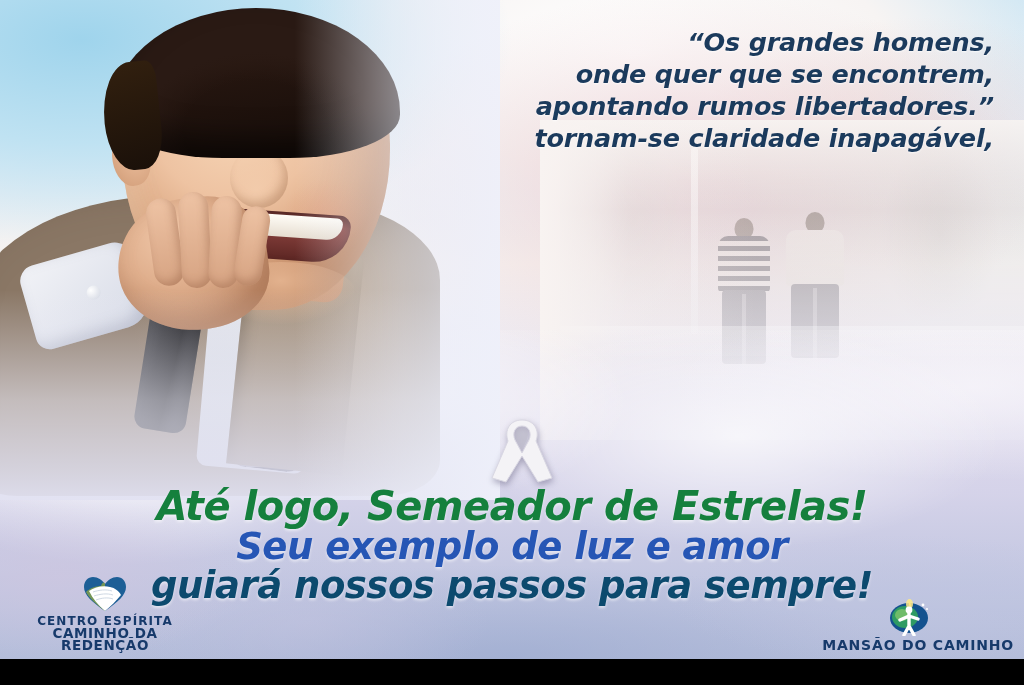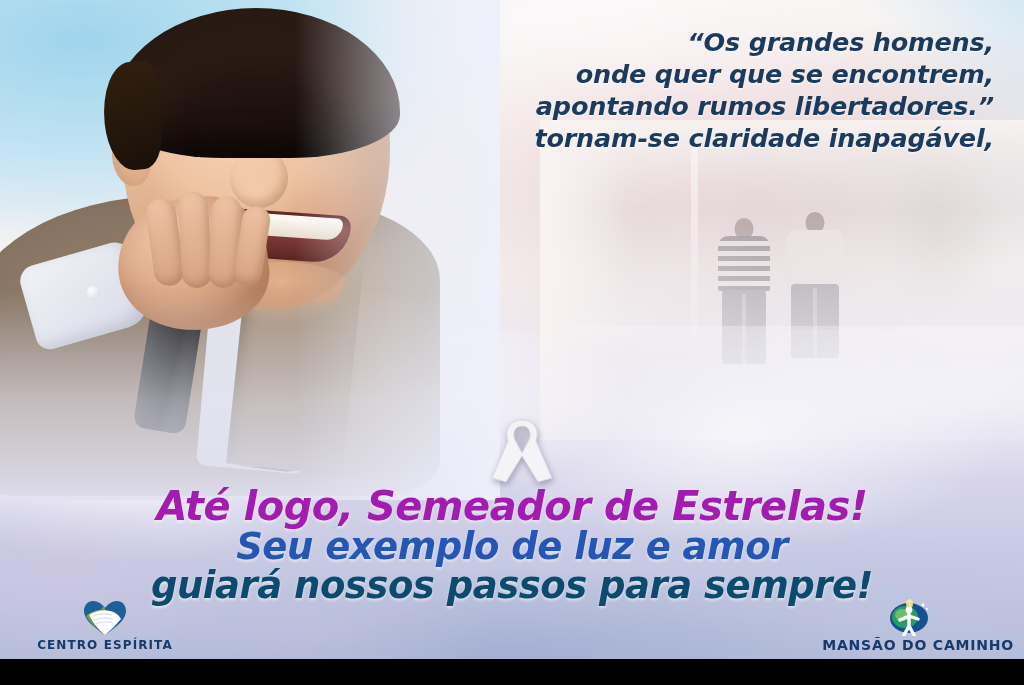--- a/index.html
+++ b/index.html
@@ -252,21 +252,21 @@
   .ribbon{position:absolute;left:484px;top:412px;width:76px;height:74px;}
   .ribbon svg{display:block;filter:drop-shadow(1px 3px 3px rgba(90,86,120,.45));}
 
   
   .headline{
     position:absolute;left:0;right:0;top:486px;
     text-align:center;
     font-style:italic;font-weight:bold;
     letter-spacing:-.5px;
   }
-  .hl1{font-size:40px;line-height:41px;color:#a21caf;text-shadow:0 2px 3px rgba(255,255,255,.55);}
+  .hl1{font-size:40px;line-height:41px;color:#15803d;text-shadow:0 2px 3px rgba(255,255,255,.55);}
   .hl2{font-size:37px;line-height:39px;color:#2656b5;text-shadow:0 2px 3px rgba(255,255,255,.55);}
   .hl3{font-size:37px;line-height:39px;color:#0c4a6e;text-shadow:0 2px 3px rgba(255,255,255,.55);}
 
   
   .logo{position:absolute;bottom:8px;text-align:center;}
   .logo-left{left:10px;width:190px;}
   .logo-right{right:10px;width:210px;text-align:right;}
   .logo-mark{height:38px;display:flex;align-items:flex-end;justify-content:center;}
   .logo-text{color:#173a6b;font-weight:bold;line-height:12px;margin-top:3px;}
   .logo-text .t1{font-size:12px;letter-spacing:1.1px;}
@@ -357,20 +357,21 @@
         <path d="M23 35 C10 26 2 19 2 11 C2 5 6 1 11 1 C16 1 20 4 23 8 C26 4 30 1 35 1 C40 1 44 5 44 11 C44 19 36 26 23 35 Z" fill="#1d5f96"></path>
         <path d="M23 35 C14 28 7 22 4 16 C8 12 14 10 19 10 C20 7 22 5 23 8 Z" fill="#7d9b4e" opacity=".9"></path>
         <path d="M7 15 C13 11 21 9 28 11 C33 12 37 15 39 19 C34 25 29 30 23 35 C16 29 11 23 7 15 Z" fill="#ffffff"></path>
         <path d="M11 16 C17 14 24 13 30 15" stroke="#cfd9e4" stroke-width="1" fill="none"></path>
         <path d="M12 20 C18 18 25 17 31 19" stroke="#cfd9e4" stroke-width="1" fill="none"></path>
         <path d="M14 24 C19 22 26 21 31 23" stroke="#cfd9e4" stroke-width="1" fill="none"></path>
       </svg>
     </div>
     <div class="logo-text">
       <div class="t1">CENTRO ESPÍRITA</div>
+      <div class="t2">CAMINHO DA REDENÇÃO</div>
     </div>
   </div>
 
   <div class="logo logo-right">
     <div class="logo-mark">
       <svg width="46" height="38" viewBox="0 0 46 38">
         <ellipse cx="23" cy="20" rx="19" ry="15" fill="#14528f"></ellipse>
         <ellipse cx="19" cy="19" rx="13" ry="11" fill="#2f9b64"></ellipse>
         <ellipse cx="16" cy="17" rx="7" ry="6" fill="#7fc46a" opacity=".8"></ellipse>
         <path d="M23 2 C25 6 26 9 25 12 C24 9 22 6 23 2 Z" fill="#ffd84d"></path>

